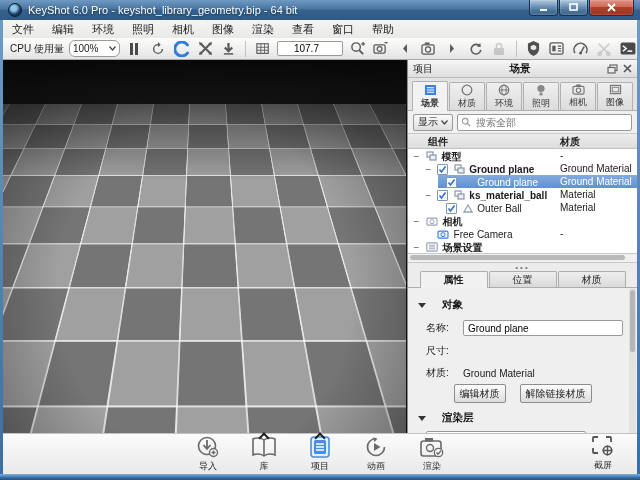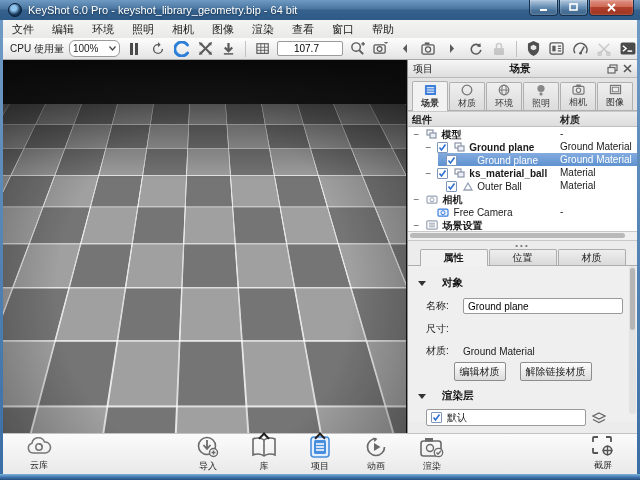--- a/index.html
+++ b/index.html
@@ -69,21 +69,21 @@
     font-size:9px;color:#333;gap:1px;}
   .p-tab.active{background:#f2f2f2;height:29px;margin-bottom:-1px;font-weight:bold;}
   .filter-row{height:22px;display:flex;align-items:center;gap:4px;padding:0 5px;background:#f0f0f0;}
   .show-btn{height:15px;border:1px solid #9a9a9a;border-radius:2px;background:linear-gradient(180deg,#fbfbfb,#dedede);
     display:flex;align-items:center;gap:3px;padding:0 4px;font-size:10px;}
   .search-box{flex:1;height:15px;background:#fff;border:1px solid #9a9a9a;border-radius:2px;display:flex;align-items:center;padding:0 3px;gap:3px;}
   .search-box input{border:none;outline:none;flex:1;font-size:10px;font-family:"Liberation Sans",sans-serif;background:transparent;min-width:0;}
   
   .tree-head{height:14px;background:linear-gradient(180deg,#ececec,#dddddd);border-top:1px solid #c9c9c9;border-bottom:1px solid #c0c0c0;
     position:relative;font-weight:bold;color:#222;}
-  .tree-head .c1{position:absolute;left:4px;top:1px;}
+  .tree-head .c1{position:absolute;left:20px;top:1px;}
   .tree-head .c2{position:absolute;left:152px;top:1px;}
   .tree{background:#fff;height:104px;position:relative;overflow:hidden;border-bottom:1px solid #c9c9c9;}
   .trow{position:relative;height:13px;line-height:13px;white-space:nowrap;}
   .trow .lbl{vertical-align:middle;}
   .trow .mat{position:absolute;left:152px;top:0;}
   .trow.b .lbl{font-weight:bold;}
   .trow.sel::before{content:"";position:absolute;left:30px;right:0;top:0;bottom:0;
     background:linear-gradient(180deg,#83abdf,#5f92d0);}
   .trow.sel .lbl,.trow.sel .mat{color:#fff;position:relative;}
   .trow.sel .mat{position:absolute;}
@@ -377,20 +377,35 @@
         </div>
         <div class="p-tab">
           <svg width="13" height="11" viewBox="0 0 14 12">
               <rect x="1.5" y="1.5" width="11" height="9" fill="none" stroke="#777" stroke-width="1.3"></rect>
               <rect x="3.5" y="3.5" width="7" height="5" fill="none" stroke="#777" stroke-width="1"></rect>
             </svg>
           <span>图像</span>
         </div>
       </div>
 
+      <div class="filter-row">
+        <div class="show-btn">
+          <span>显示</span>
+          <svg width="7" height="5" viewBox="0 0 7 5">
+              <path d="M0.5 0.5 L3.5 4 L6.5 0.5" fill="none" stroke="#444" stroke-width="1.2"></path>
+            </svg>
+        </div>
+        <div class="search-box">
+          <svg width="10" height="10" viewBox="0 0 12 12">
+              <circle cx="5" cy="5" r="3.4" fill="none" stroke="#999" stroke-width="1.3"></circle>
+              <path d="M7.6 7.6 L11 11" stroke="#999" stroke-width="1.5"></path>
+            </svg>
+          <input placeholder="搜索全部" style="">
+        </div>
+      </div>
 
       <div class="tree-head">
         <span class="c1">组件</span>
         <span class="c2">材质</span>
       </div>
 
       <div class="tree">
 
         <div class="trow b">
           <span class="ind" style="width:4px"></span><span class="exp">−</span>
@@ -533,32 +548,20 @@
             </svg>
         </div>
         <div class="vscroll">
             <div class="vthumb"></div>
           </div>
       </div>
     </div>
   </div>
 
   <div class="dock">
-    <div class="dock-left">
-      <div class="ditem">
-        <span class="dicon">
-            <svg width="26" height="20" viewBox="0 0 26 20">
-              <path d="M7 17 a5 5 0 0 1 -1 -9.8 A6.5 6.5 0 0 1 18.5 6 A5 5 0 0 1 19.5 17 Z" fill="none" stroke="#777" stroke-width="1.6"></path>
-              <circle cx="13" cy="11" r="3.2" fill="none" stroke="#777" stroke-width="1.5"></circle>
-              <path d="M13 8 a3 3 0 0 1 3 3" fill="none" stroke="#777" stroke-width="1.5"></path>
-            </svg>
-          </span>
-        <span>云库</span>
-      </div>
-    </div>
 
     <div class="dock-center">
       <div class="ditem">
         <span class="dicon">
             <svg width="24" height="22" viewBox="0 0 24 22">
               <circle cx="11" cy="10" r="8.5" fill="none" stroke="#6a6a6a" stroke-width="1.6"></circle>
               <path d="M11 4 V12 M7.5 9 L11 13 L14.5 9" fill="none" stroke="#6a6a6a" stroke-width="1.8"></path>
               <circle cx="17.5" cy="16.5" r="4" fill="#f5f5f5" stroke="#6a6a6a" stroke-width="1.4"></circle>
               <path d="M17.5 14.5 V18.5 M15.5 16.5 H19.5" stroke="#6a6a6a" stroke-width="1.4"></path>
             </svg>

